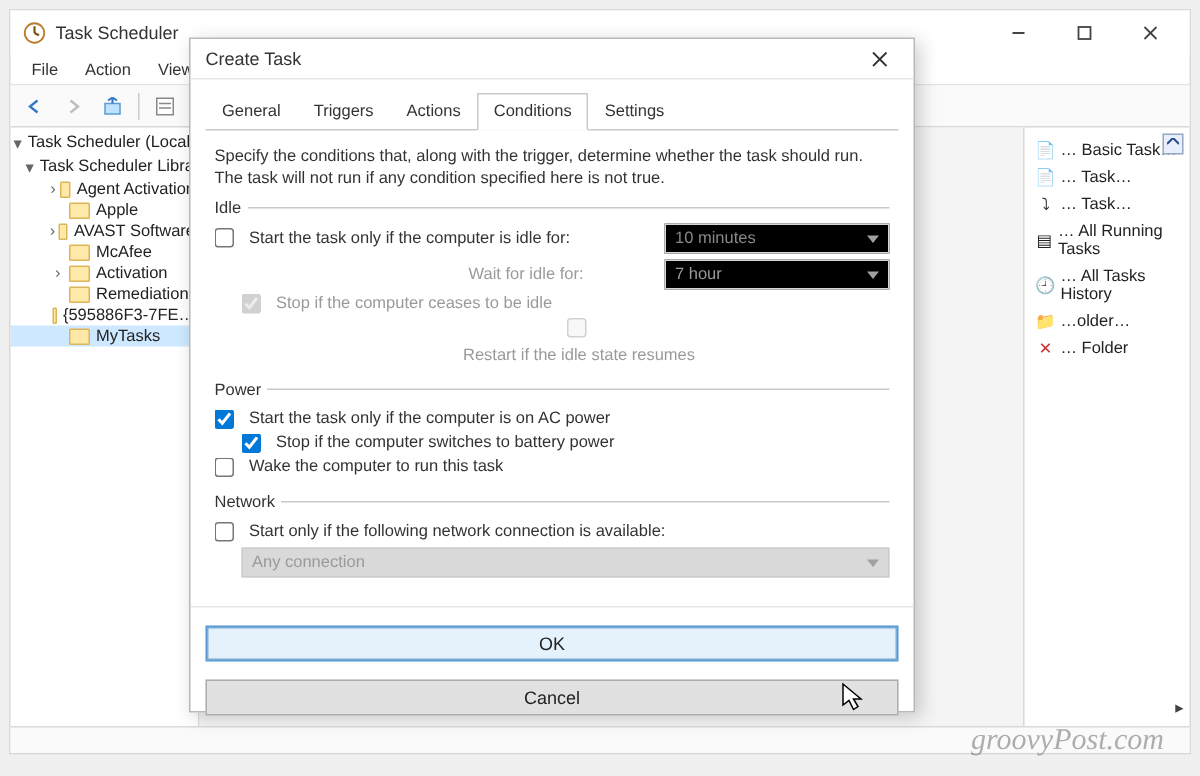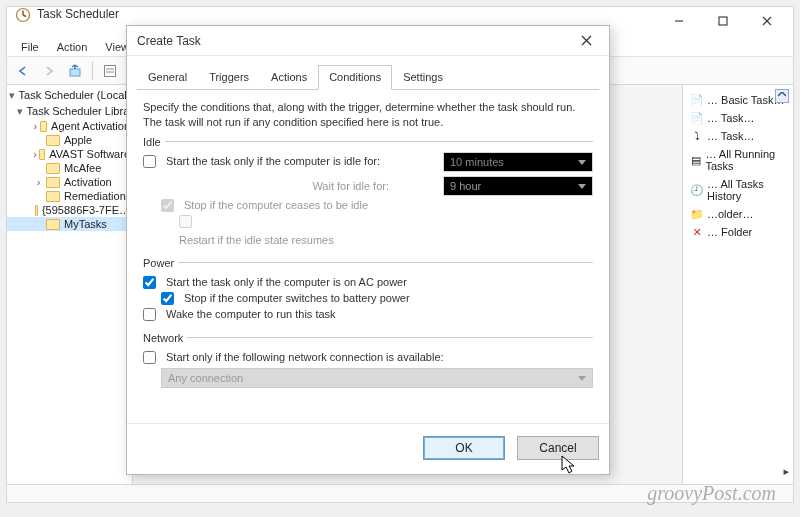--- a/index.html
+++ b/index.html
@@ -1,20 +1,20 @@
 <!DOCTYPE html>
 <html><head>
 <meta charset="utf-8">
 <style>
   * { box-sizing: border-box; font-family: "Segoe UI", Tahoma, sans-serif; }
   body { margin: 0; background: #f0f0f0; width: 800px; height: 517px; overflow: hidden; position: relative; font-size: 11px; color: #000; }
 
   
   .main-window { position: absolute; left: 6px; top: 6px; width: 788px; height: 497px; background: #fff; border: 1px solid #d8d8d8; display: flex; flex-direction: column; }
-  .titlebar { height: 30px; display: flex; padding: 0 4px 0 8px; background: #fff; }
+  .titlebar { height: 30px; display: flex; align-items: center; padding: 0 4px 0 8px; background: #fff; }
   .titlebar .app-icon { width: 16px; height: 16px; margin-right: 6px; }
   .titlebar .title { flex: 1; font-size: 12px; color: #333; }
   .titlebar .win-btn { width: 44px; height: 28px; display: flex; align-items: center; justify-content: center; color: #555; }
 
   .menubar { height: 20px; display: flex; align-items: center; gap: 2px; padding: 0 6px; border-bottom: 1px solid #e3e3e3; }
   .menubar .menu-item { padding: 2px 8px; color: #333; }
 
   .toolbar { height: 28px; display: flex; align-items: center; gap: 2px; padding: 0 4px; border-bottom: 1px solid #d9d9d9; background:#fafafa; }
   .toolbar .btn { width: 24px; height: 22px; display: flex; align-items: center; justify-content: center; border: 1px solid transparent; border-radius: 2px; }
   .toolbar .sep { width:1px; height:18px; background:#ccc; margin:0 3px; }
@@ -59,33 +59,33 @@
   .tab.active { background:#fff; border-color:#c9c9c9; border-bottom:1px solid #fff; font-weight:400; }
   .tab-divider { border-bottom:1px solid #c9c9c9; margin:0 10px; }
 
   .tab-content { flex:1; padding:10px 16px 8px 16px; position:relative; color:#333; }
 
   .desc { margin-bottom:6px; line-height:1.35; }
 
   fieldset.grp { border:none; border-top:1px solid #c9c9c9; padding:4px 0 8px 0; margin:0; }
   fieldset.grp legend { padding:0 4px 0 0; color:#333; }
 
-  .row { display:flex; gap:6px; margin:3px 0 3px 0; }
+  .row { display:flex; align-items:center; gap:6px; margin:3px 0 3px 0; }
   input[type=checkbox]{ margin:0 4px 0 0; width:13px; height:13px; accent-color:#0078d7;}
   .disabled, .disabled * { color:#9a9a9a !important; }
   .indent1 { margin-left:18px; }
   .indent2 { margin-left:36px;flex-direction:column; }
 
   .combo { display:inline-flex; align-items:center; background:#000000; border:1px solid #d6d6d6; height:20px; padding:0 18px 0 6px; color:#888; min-width:116px; position:relative;}
   .combo::after { content:""; position:absolute; right:6px; top:7px; width:0;height:0;border-left:4px solid transparent;border-right:4px solid transparent;border-top:5px solid #a0a0a0;}
   .combo.wide { width: 100%; background:#d9d9d9; border-color:#ccc; color:#888;}
 
   .idle-line { display:grid; grid-template-columns: 1fr 150px; align-items:center; column-gap:24px; }
 
-  .button-row { display:flex; justify-content:flex-end; gap:12px; padding:12px 10px 14px; border-top:1px solid #e6e6e6;}
+  .button-row { display:flex; justify-content:flex-end; gap:12px; padding:12px 10px 14px; border-top:1px solid #e6e6e6;flex-direction:column;}
   .push-btn { min-width:82px; height:24px; background:#e1e1e1; border:1px solid #adadad; display:flex; align-items:center; justify-content:center; font-size:12px; color:#222;}
   .push-btn.primary { outline:1px solid #7aaed6; outline-offset:-2px; background:#e5f1fb; border-color:#5b9bd5;}
 
   .cursor { position:absolute; pointer-events:none; z-index:50; }
 
   svg { display:block; }
 </style>
 </head>
 <body>
 
@@ -303,21 +303,21 @@
             <input type="checkbox" style="">
             <span>Start the task only if the computer is idle for:</span>
           </label>
           <span class="combo">
               <span>10 minutes</span>
             </span>
         </div>
         <div class="idle-line disabled" style="margin-top:4px">
           <span class="row indent1" style="justify-content:flex-end; padding-right:30px">Wait for idle for:</span>
           <span class="combo">
-              <span>9 hour</span>
+              <span>7 hour</span>
             </span>
         </div>
         <label class="row indent1 disabled">
           <input type="checkbox" checked="" disabled="" style="">
           <span>Stop if the computer ceases to be idle</span>
         </label>
         <label class="row indent2 disabled">
           <input type="checkbox" disabled="" style="">
           <span>Restart if the idle state resumes</span>
         </label>

